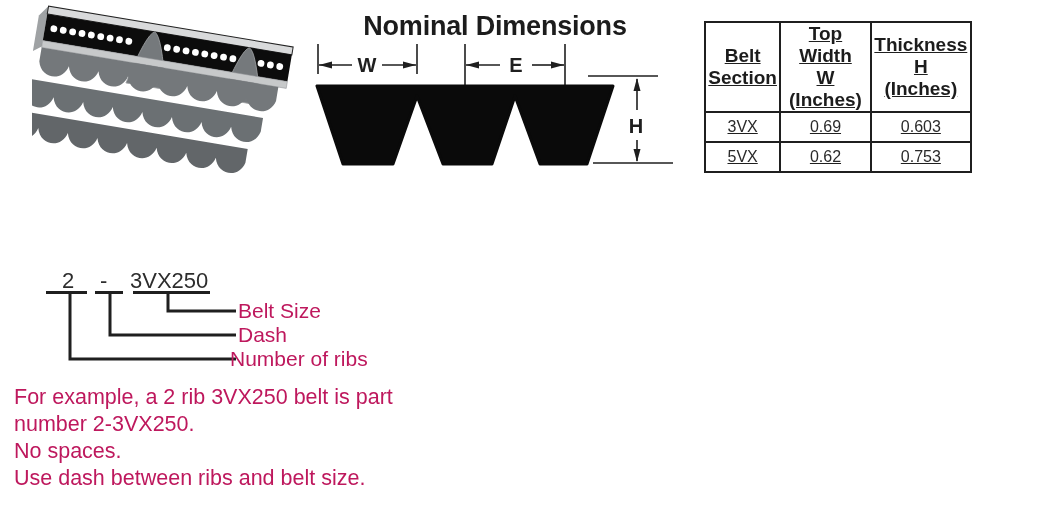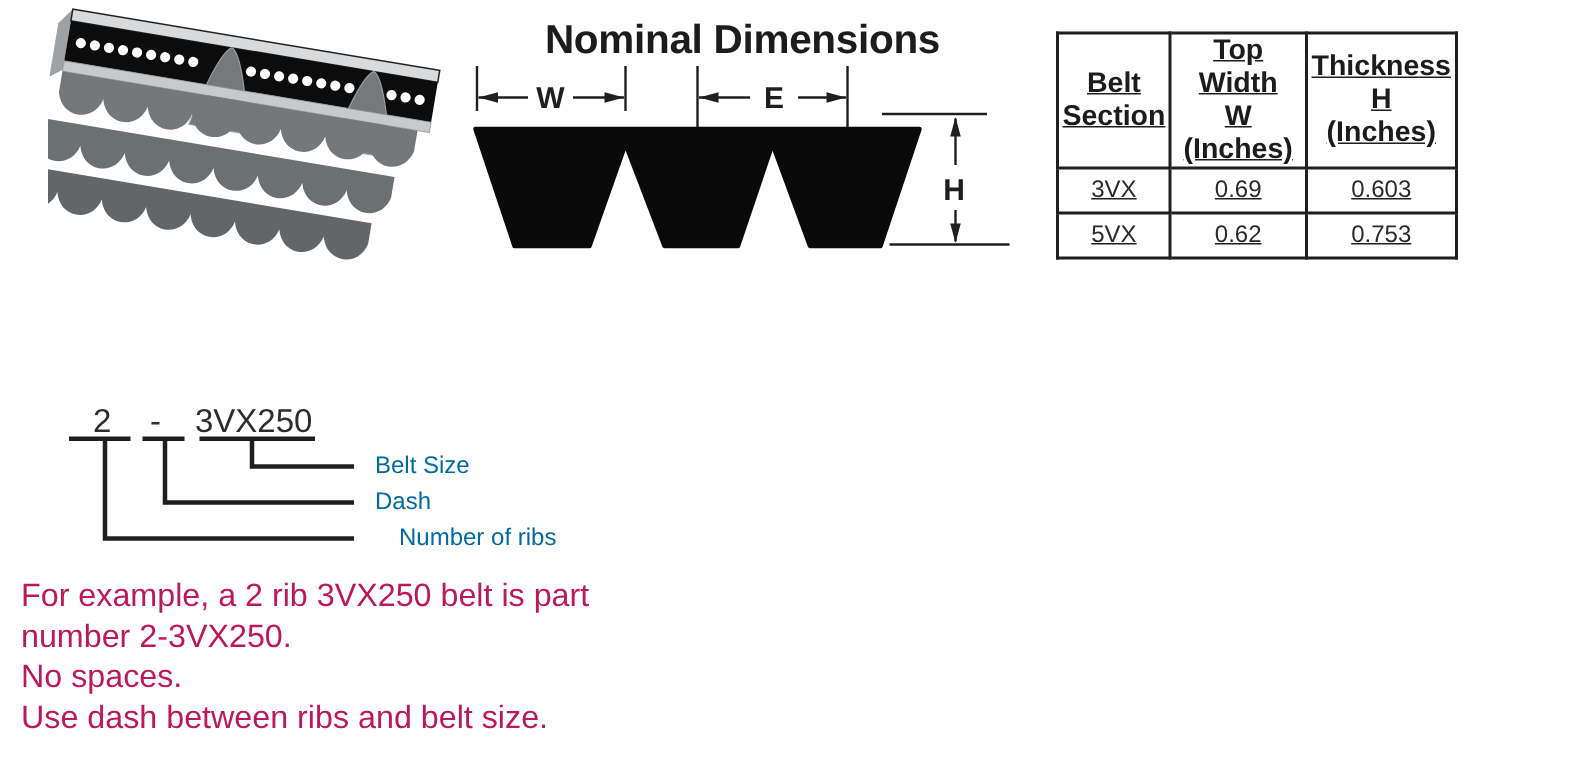--- a/index.html
+++ b/index.html
@@ -33,21 +33,21 @@
     font-size: 16px; font-weight: normal; height: 30px; color: #2a2a2a;
   }
 
   
   .pn-heading {
     left: 49px; top: 240px; font-size: 25px; font-weight: bold;
     letter-spacing: -0.2px; color: #1c1c1c;
   }
   .pn-value { top: 268px; font-size: 22px; color: #2d2d2d; }
   .pn-underline { top: 291px; height: 3px; background: #1f1f1f; }
-  .pn-callout { font-size: 16px; color: #0369a1; line-height: 22px; margin-left: 12px; }
+  .pn-callout { font-size: 21px; color: #be185d; line-height: 22px; }
 
   
   .note {
     left: 14px; top: 384px; width: 430px;
     font-size: 21.5px; line-height: 27px; color: #be185d;
   }
 
   svg text {
     font-family: "Liberation Sans", sans-serif;
     font-weight: bold; fill: #1f1f1f;
@@ -190,21 +190,21 @@
   <svg class="abs" style="left:40px; top:293px;" width="400" height="78" viewBox="0 0 400 78">
     <g fill="none" stroke="#1f1f1f" stroke-width="3">
       <path d="M128,0 V18 H196"></path>
       <path d="M70,0 V42 H196"></path>
       <path d="M30,0 V66 H196"></path>
     </g>
   </svg>
 
   <div class="abs pn-callout" style="left:238px; top:300px;">Belt Size</div>
   <div class="abs pn-callout" style="left:238px; top:324px;">Dash</div>
-  <div class="abs pn-callout" style="left:254px; top:348px;text-align:center;">Number of ribs</div>
+  <div class="abs pn-callout" style="left:230px; top:348px;text-align:center;">Number of ribs</div>
 
   <div class="abs note">
     <div>For example, a 2 rib 3VX250 belt is part</div>
     <div>number 2-3VX250.</div>
     <div>No spaces.</div>
     <div>Use dash between ribs and belt size.</div>
   </div>
 
 </div>
 

